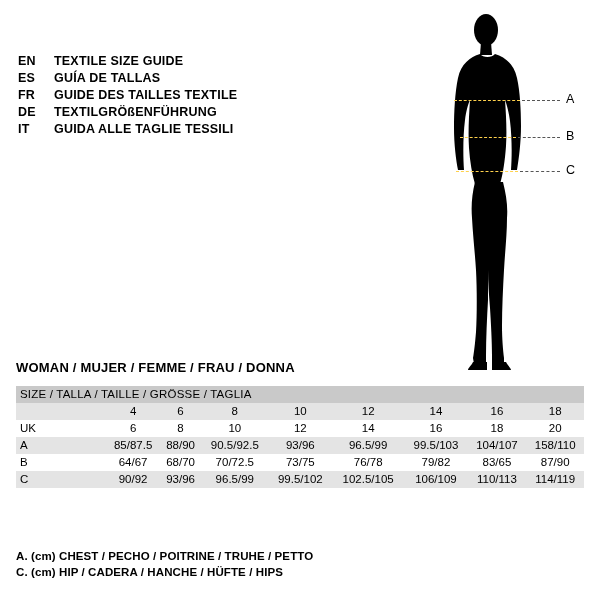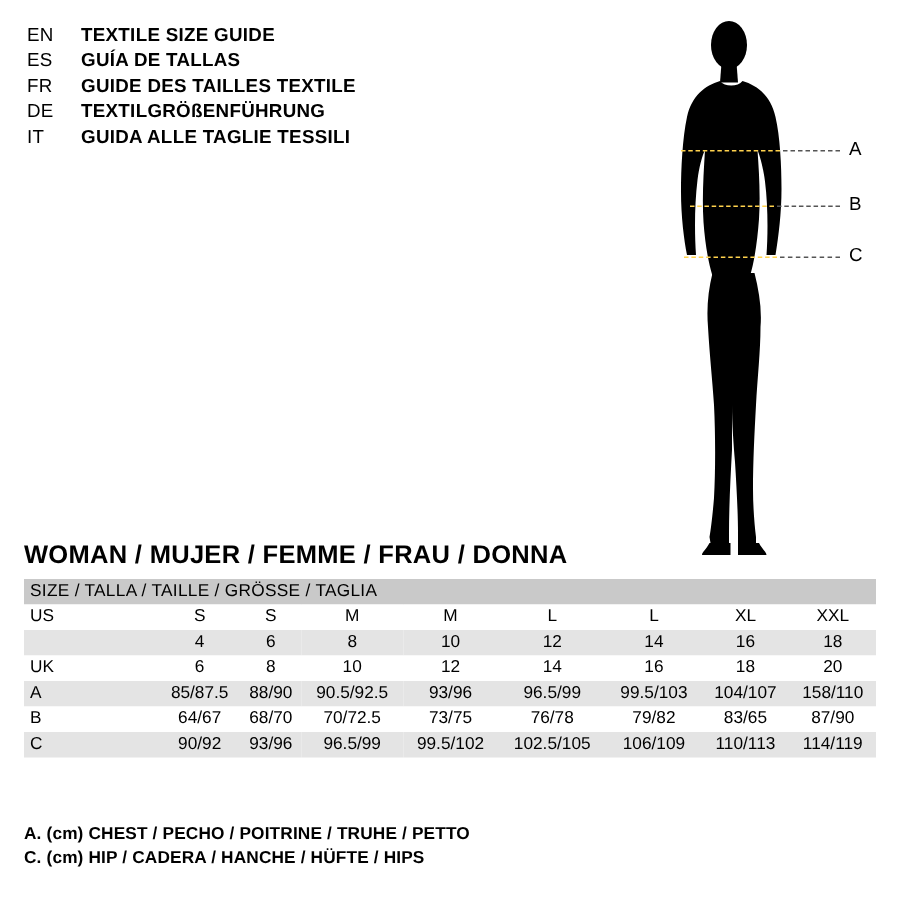--- a/index.html
+++ b/index.html
@@ -29,21 +29,22 @@
   .lang-row {
     display: flex;
     align-items: baseline;
     height: 17px;
     font-size: 12.5px;
     letter-spacing: 0.2px;
   }
   .lang-code {
     width: 36px;
     flex: 0 0 36px;
-    font-weight: 400;
+    font-weight: 700;
+    margin-top: 38px;
   }
   .lang-text {
     font-weight: 700;
     white-space: nowrap;
   }
 
   
   .figure-wrap {
     position: absolute;
     left: 430px;
@@ -69,21 +70,21 @@
     font-size: 12.5px;
     font-weight: 400;
     color: #000;
   }
 
   
   .woman-caption {
     position: absolute;
     left: 16px;
     top: 360px;
-    font-size: 17px;
+    font-size: 13px;
     font-weight: bold;
     letter-spacing: 0.2px;
   }
 
   
   .table-wrap {
     position: absolute;
     left: 16px;
     top: 386px;
     width: 568px;
@@ -234,31 +235,20 @@
   <div class="woman-caption">WOMAN / MUJER / FEMME / FRAU / DONNA</div>
 
   <div class="table-wrap">
     <table class="size-table">
       <tbody>
         <tr class="header-row">
           <td colspan="9">SIZE / TALLA / TAILLE / GRÖSSE / TAGLIA</td>
         </tr>
 
 
-        <tr class="plain">
-          <td class="rowlabel">US</td>
-          <td>S</td>
-          <td>S</td>
-          <td>M</td>
-          <td>M</td>
-          <td>L</td>
-          <td>L</td>
-          <td>XL</td>
-          <td>XXL</td>
-        </tr>
 
         <tr class="shaded">
           <td class="rowlabel"></td>
           <td>4</td>
           <td>6</td>
           <td>8</td>
           <td>10</td>
           <td>12</td>
           <td>14</td>
           <td>16</td>

